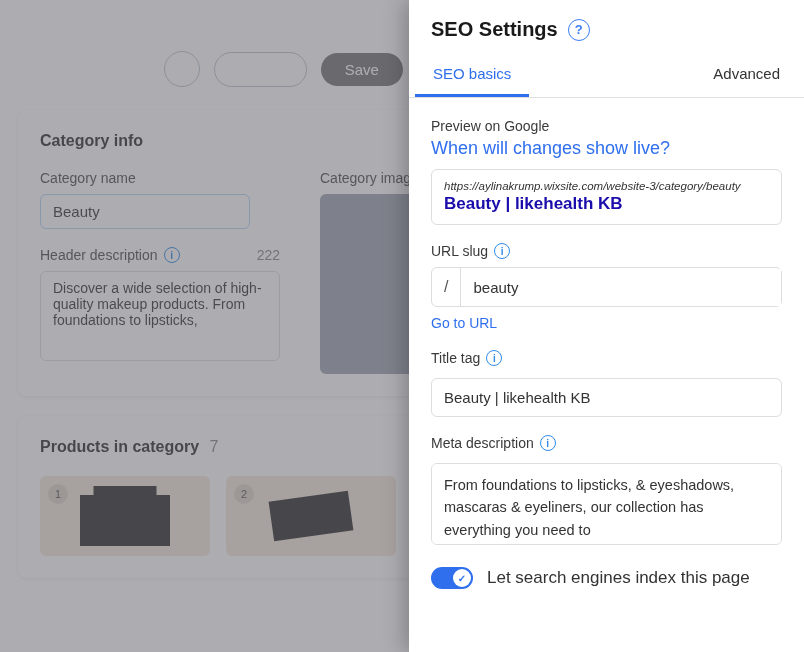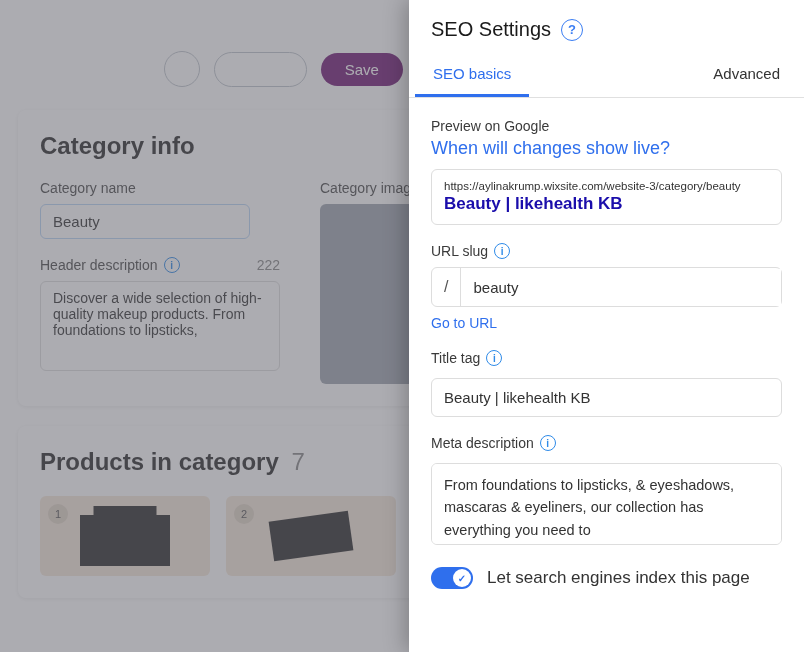--- a/index.html
+++ b/index.html
@@ -8,60 +8,60 @@
     
     .backdrop { position: absolute; inset: 0; background: #fff; filter: brightness(0.96); }
     .backdrop-overlay { position: absolute; inset: 0; background: rgba(100,100,110,0.5); z-index: 2; }
     
     .breadcrumb { display: flex; align-items: center; gap: 14px; padding: 22px 20px 0; color: #fff; font-size: 14px; }
     .breadcrumb-sep { color: #fff; font-size: 12px; }
     .page-title-row { display: flex; align-items: center; gap: 14px; padding: 10px 20px 20px; }
     .page-title { color: #fff; font-size: 36px; font-weight: 700; }
     .icon-btn { width: 36px; height: 36px; border-radius: 50%; border: 1px solid #bfc5cc; display: flex; align-items: center; justify-content: center; margin-left: 10px; color: #fff; background: transparent; }
     .btn-outline { padding: 8px 22px; border-radius: 20px; border: 1px solid #bfc5cc; background: transparent; color: #fff; font-size: 15px; }
-    .btn-primary { padding: 8px 24px; border-radius: 20px; border: none; background: #701a75; color: #fff; font-size: 15px; }
+    .btn-primary { padding: 8px 24px; border-radius: 20px; border: none; background: #737373; color: #fff; font-size: 15px; }
     
     .panel { background: #fff; margin: 0 18px; border-radius: 8px; box-shadow: 0 1px 4px rgba(0,0,0,0.08); padding: 22px; }
     .panel + .panel { margin-top: 20px; }
-    .panel-title { font-size: 24px; font-weight: 600; color: #2b2b2b; margin-bottom: 20px; }
+    .panel-title { font-size: 16px; font-weight: 600; color: #2b2b2b; margin-bottom: 20px; }
     .panel-title .count { color: #888; font-weight: 400; margin-left: 6px; }
     
     .two-col { display: flex; gap: 40px; }
     .field-group { }
     .field-label { font-size: 14px; color: #4a4a4a; margin-bottom: 8px; display: flex; align-items: center; gap: 6px; }
     .field-label .count { margin-left: auto; color: #888; font-size: 14px; }
     .info-circle { width: 16px; height: 16px; border: 1px solid #2f8be8; border-radius: 50%; display: inline-flex; align-items: center; justify-content: center; font-size: 10px; color: #2f8be8; font-weight: 600; }
     .text-input { width: 210px; padding: 8px 12px; border: 1px solid #b8d4f5; border-radius: 6px; font-size: 15px; color: #333; }
     .textarea { width: 240px; height: 90px; padding: 8px 12px; border: 1px solid #ddd; border-radius: 6px; font-size: 14px; color: #333; resize: none; overflow-y: scroll; }
     .img-placeholder { width: 260px; height: 180px; background: #9fa6b0; border-radius: 6px; }
     
     .products-row { display: flex; gap: 16px; margin-top: 16px; }
     .product-card { width: 170px; height: 80px; background: #f5e8da; border-radius: 6px; position: relative; display: flex; align-items: center; justify-content: center; }
     .product-num { position: absolute; top: 8px; left: 8px; width: 20px; height: 20px; border-radius: 50%; background: #e0d4c5; color: #555; font-size: 11px; display: flex; align-items: center; justify-content: center; }
     .prod-img-1 { width: 90px; height: 60px; background: #2b2b2b; clip-path: polygon(15% 0, 85% 0, 85% 15%, 100% 15%, 100% 100%, 0 100%, 0 15%, 15% 15%); }
     .prod-img-2 { width: 80px; height: 40px; background: #2b2b2b; transform: rotate(-8deg); }
     
     
     .side-panel { position: absolute; top: 0; right: 0; bottom: 0; width: 395px; background: #fff; box-shadow: -4px 0 20px rgba(0,0,0,0.25); z-index: 3; display: flex; flex-direction: column; }
     .sp-header { display: flex; align-items: center; gap: 10px; padding: 18px 22px 14px; }
-    .sp-title { font-size: 20px; font-weight: 400; color: #1a1a1a; }
+    .sp-title { font-size: 20px; font-weight: 700; color: #1a1a1a; }
     .help-circle { width: 22px; height: 22px; border: 1.5px solid #3b7ef3; border-radius: 50%; display: flex; align-items: center; justify-content: center; color: #3b7ef3; font-size: 13px; font-weight: 700; }
     
     .tabs { display: flex; border-bottom: 1px solid #e0e0e0; padding: 0 6px; gap: 16px; }
     .tab { padding: 10px 18px 12px; font-size: 15px; color: #333; border-bottom: 3px solid transparent; cursor: pointer; }
     .tab.active { color: #2f6fed; border-bottom-color: #2f6fed; font-weight: 500; }
     
     .sp-body { padding: 20px 22px; overflow-y: auto; flex: 1; }
     .sp-section { margin-bottom: 18px; }
     .sp-label { font-size: 14px; color: #3a3a3a; margin-bottom: 4px; display: flex; align-items: center; gap: 6px; }
     .sp-link { color: #2f6fed; font-size: 18px; text-decoration: none; display: inline-block; }
     .sp-link.small { font-size: 14px; margin-top: 8px; }
     
     .preview-box { border: 1px solid #ddd; border-radius: 6px; padding: 10px 12px; margin-top: 10px; }
-    .preview-url { font-size: 11.5px; color: #333; font-family: Arial, sans-serif; margin-bottom: 2px; }
+    .preview-url { font-size: 11.5px; color: #333; font-family: Arial, sans-serif; margin-bottom: 2px; font-style: italic; }
     .preview-title { font-size: 17px; font-weight: 700; color: #1a0dab; }
     
     .slug-row { display: flex; align-items: center; border: 1px solid #ddd; border-radius: 6px; margin-top: 8px; }
     .slug-slash { padding: 10px 12px; color: #555; border-right: 1px solid #ddd; }
     .slug-input { border: none; padding: 10px 12px; font-size: 15px; flex: 1; outline: none; color: #333; }
     
     .sp-input { width: 100%; padding: 10px 12px; border: 1px solid #ddd; border-radius: 6px; font-size: 15px; color: #333; margin-top: 8px; }
     .sp-textarea { width: 100%; height: 82px; padding: 10px 12px; border: 1px solid #ddd; border-radius: 6px; font-size: 14.5px; color: #333; margin-top: 8px; resize: none; line-height: 1.55; }
     
     .toggle-row { display: flex; align-items: center; gap: 14px; margin-top: 10px; }

